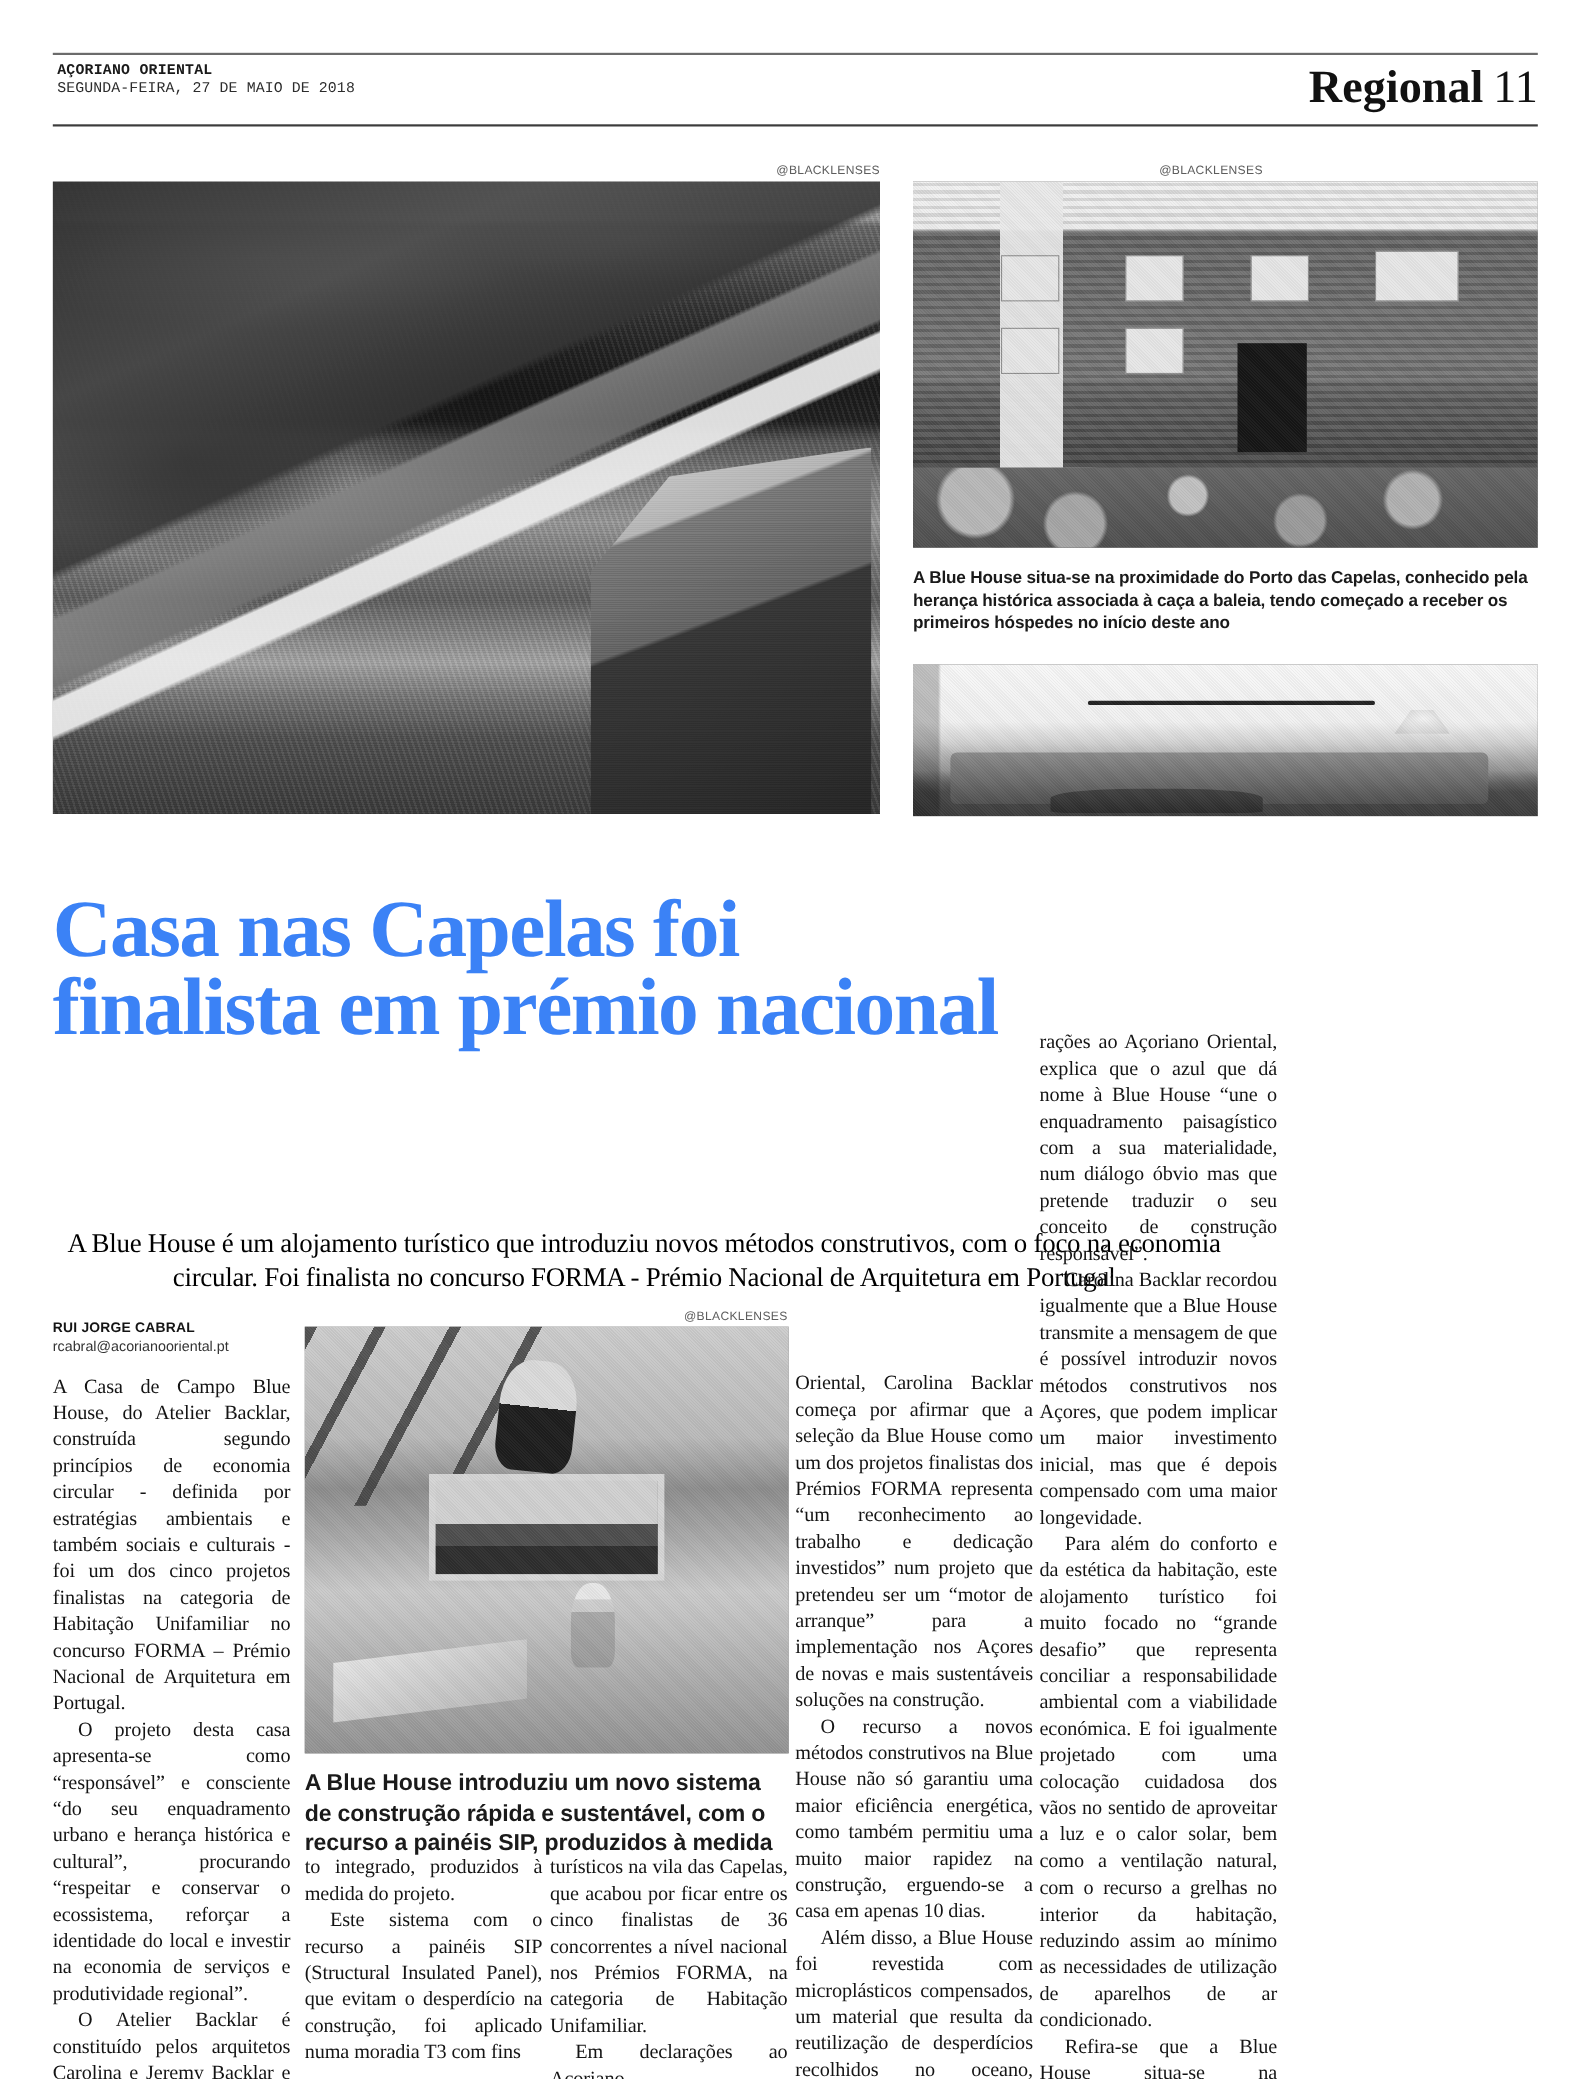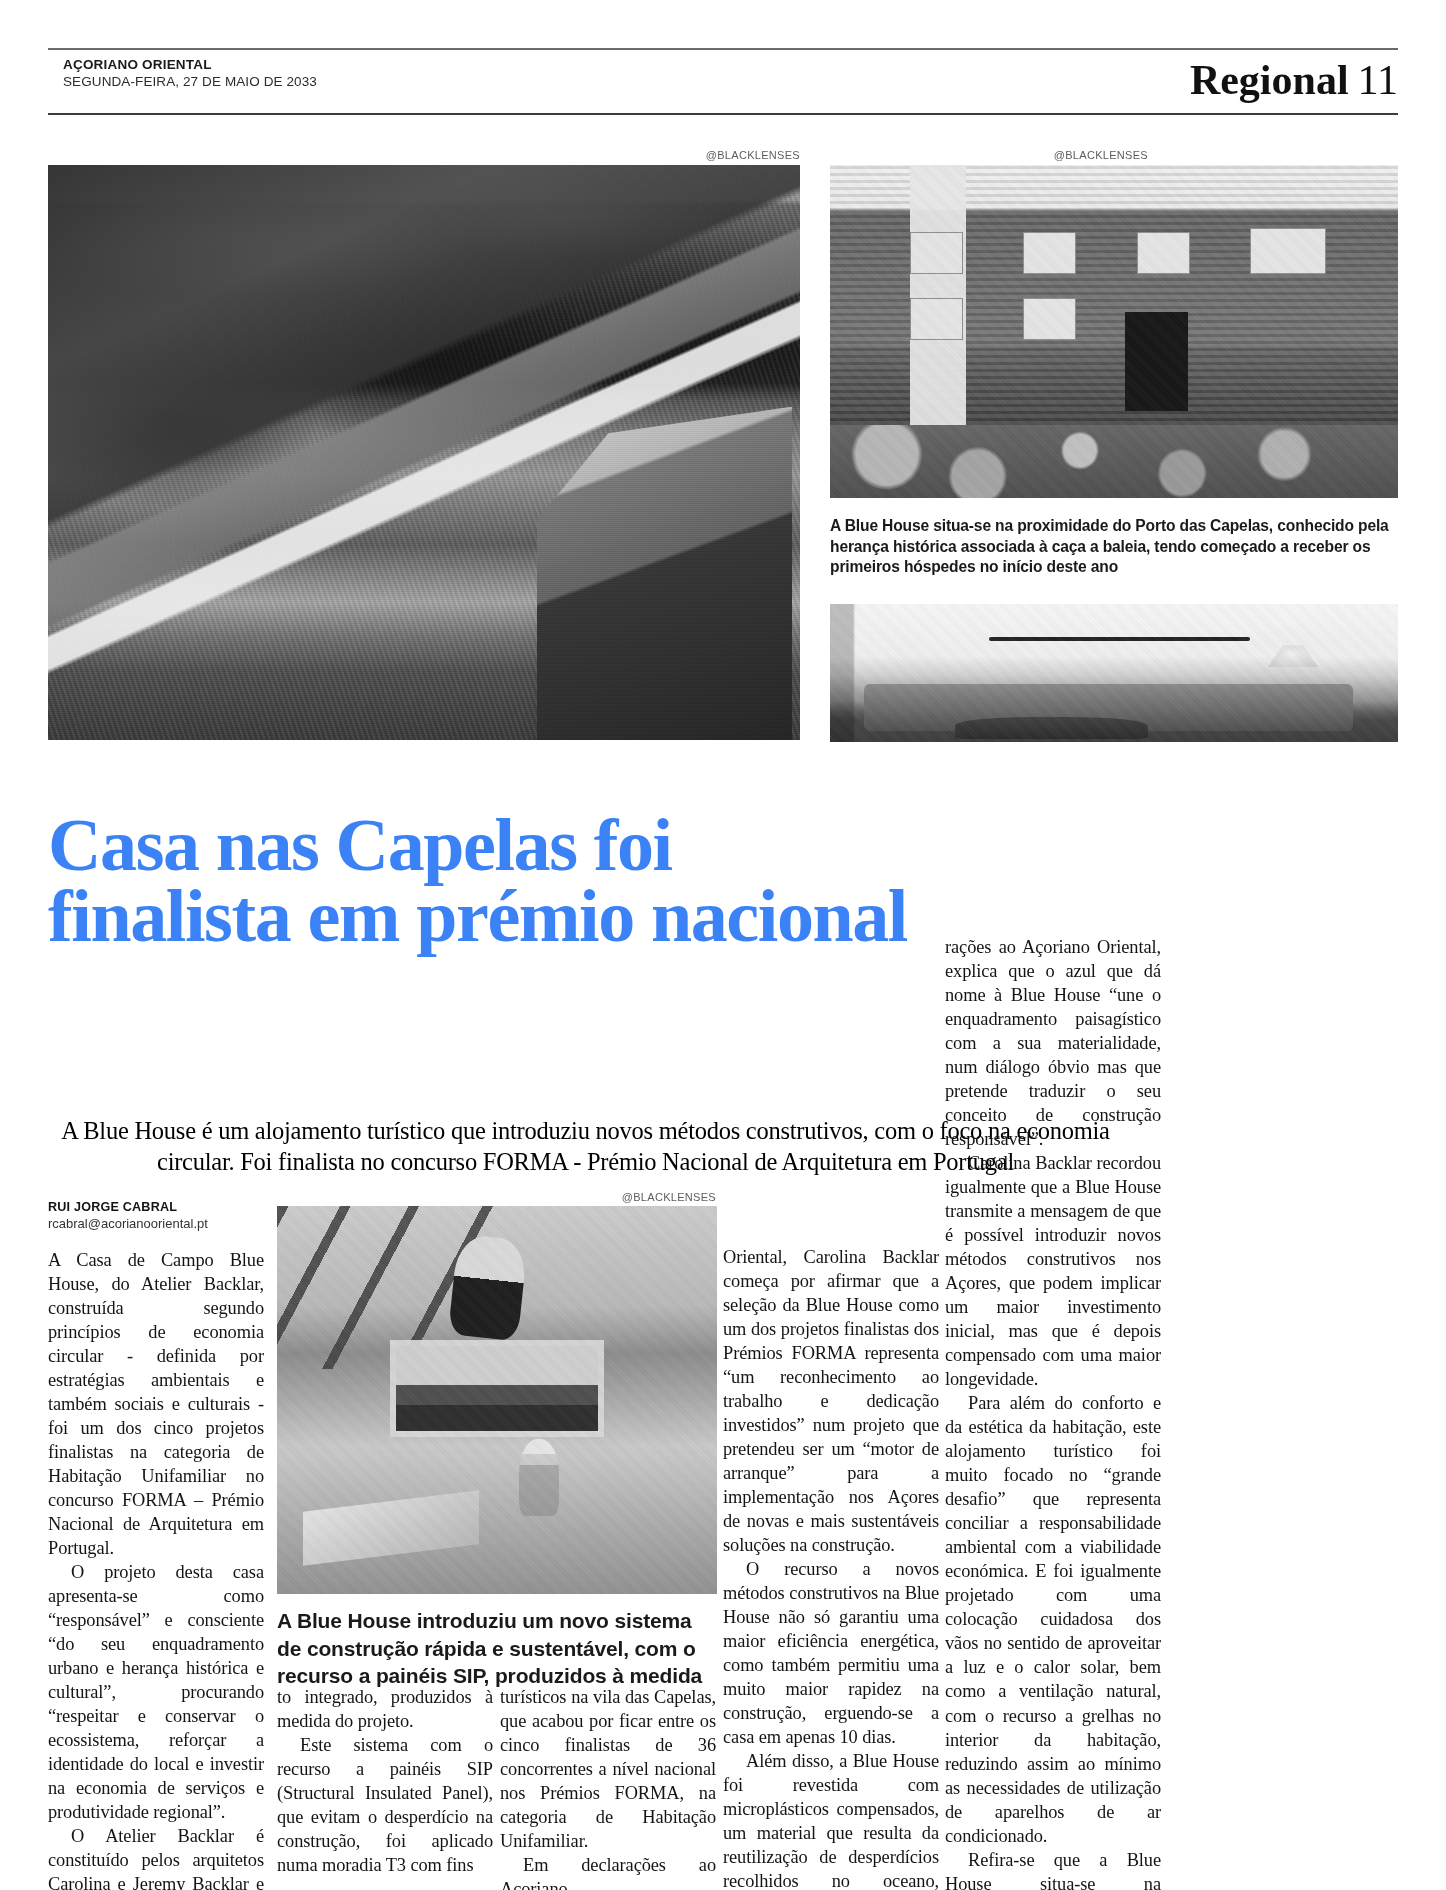--- a/index.html
+++ b/index.html
@@ -13,22 +13,22 @@
   }
   .page{position:absolute;inset:0;}
 
   
   .masthead{
     position:absolute;left:48px;top:48px;width:1350px;
     border-top:2px solid #6b6b6b;
     height:60px;
   }
   .mh-left{
-    position:absolute;left:15px;top:7px;
-    font-family:Liberation Sans, sans-serif;
+    position:absolute;left:4px;top:7px;
+    font-family:Liberation Mono, monospace;
   }
   .mh-paper{
     font-weight:bold;font-size:13.5px;letter-spacing:.2px;
     color:#1a1a1a;line-height:1.25;
   }
   .mh-date{
     font-size:13.5px;color:#2c2c2c;line-height:1.25;letter-spacing:.1px;
   }
   .mh-right{
     position:absolute;right:0;top:6px;
@@ -280,21 +280,21 @@
   }
 </style>
 </head>
 <body>
 
 <div class="page">
 
   <div class="masthead">
     <div class="mh-left">
       <div class="mh-paper">AÇORIANO ORIENTAL</div>
-      <div class="mh-date">SEGUNDA-FEIRA, 27 DE MAIO DE 2033</div>
+      <div class="mh-date">SEGUNDA-FEIRA, 27 DE MAIO DE 2018</div>
     </div>
     <div class="mh-right">
       <span class="mh-section">Regional</span><span class="mh-pageno">11</span>
     </div>
   </div>
   <div class="rule-under-mast"></div>
 
   <div class="credit" id="credit-main">@BLACKLENSES</div>
   <div class="photo" id="photo-main">
     <div class="ph ph-coast">

